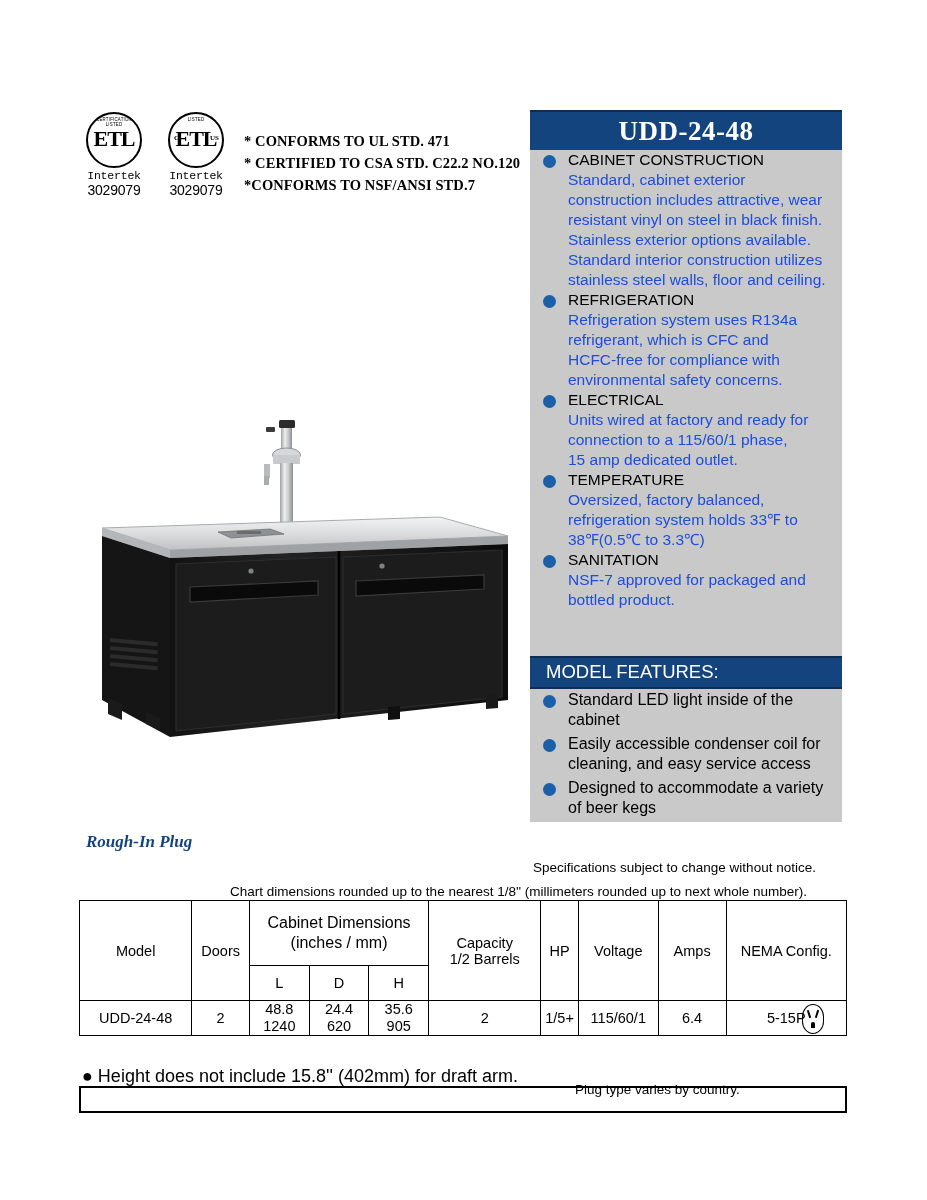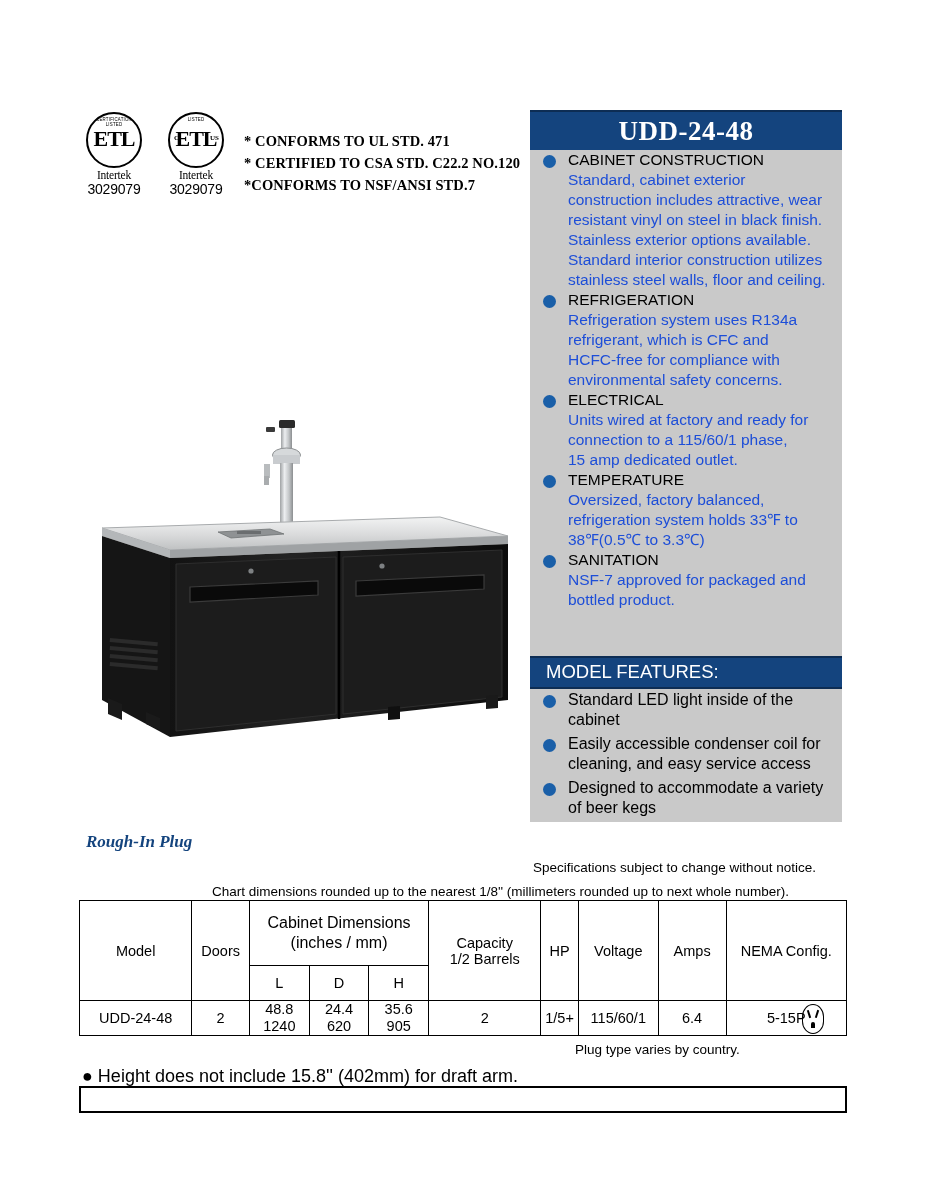--- a/index.html
+++ b/index.html
@@ -70,21 +70,21 @@
     position: absolute;
     top: 20px;
     font-size: 7px;
     font-weight: bold;
     font-family: "Liberation Serif", serif;
   }
   .etl-mark .etl-side-left { left: 4px; }
   .etl-mark .etl-side-right { right: 3px; }
   .etl-mark .etl-sub1 {
     font-size: 11.5px;
-    font-family: Liberation Serif, serif;
+    font-family: Liberation Mono, monospace;
     margin-top: 1px;
     letter-spacing: -0.2px;
   }
   .etl-mark .etl-sub2 {
     font-size: 14px;
     font-family: "Liberation Sans", sans-serif;
     letter-spacing: -0.2px;
   }
   #etl-1 { left: 0px; top: 4px; }
   #etl-2 { left: 82px; top: 4px; }
@@ -215,21 +215,21 @@
     color: #14447e;
   }
   #notice-1 {
     position: absolute;
     left: 533px;
     top: 860px;
     font-size: 13.5px;
   }
   #notice-2 {
     position: absolute;
-    left: 212px;
+    left: 230px;
     top: 884px;
     font-size: 13.5px;
     text-align: right;
   }
 
   
   #spec-table {
     position: absolute;
     left: 79px;
     top: 900px;
@@ -290,21 +290,21 @@
 
   #footnote-left {
     position: absolute;
     left: 82px;
     top: 1066px;
     font-size: 18px;
   }
   #footnote-right {
     position: absolute;
     left: 575px;
-    top: 1042px;
+    top: 1082px;
     font-size: 13.5px;
   }
   #warranty-box {
     position: absolute;
     left: 79px;
     top: 1086px;
     width: 768px;
     height: 27px;
     border: 2px solid #000;
     box-sizing: border-box;

